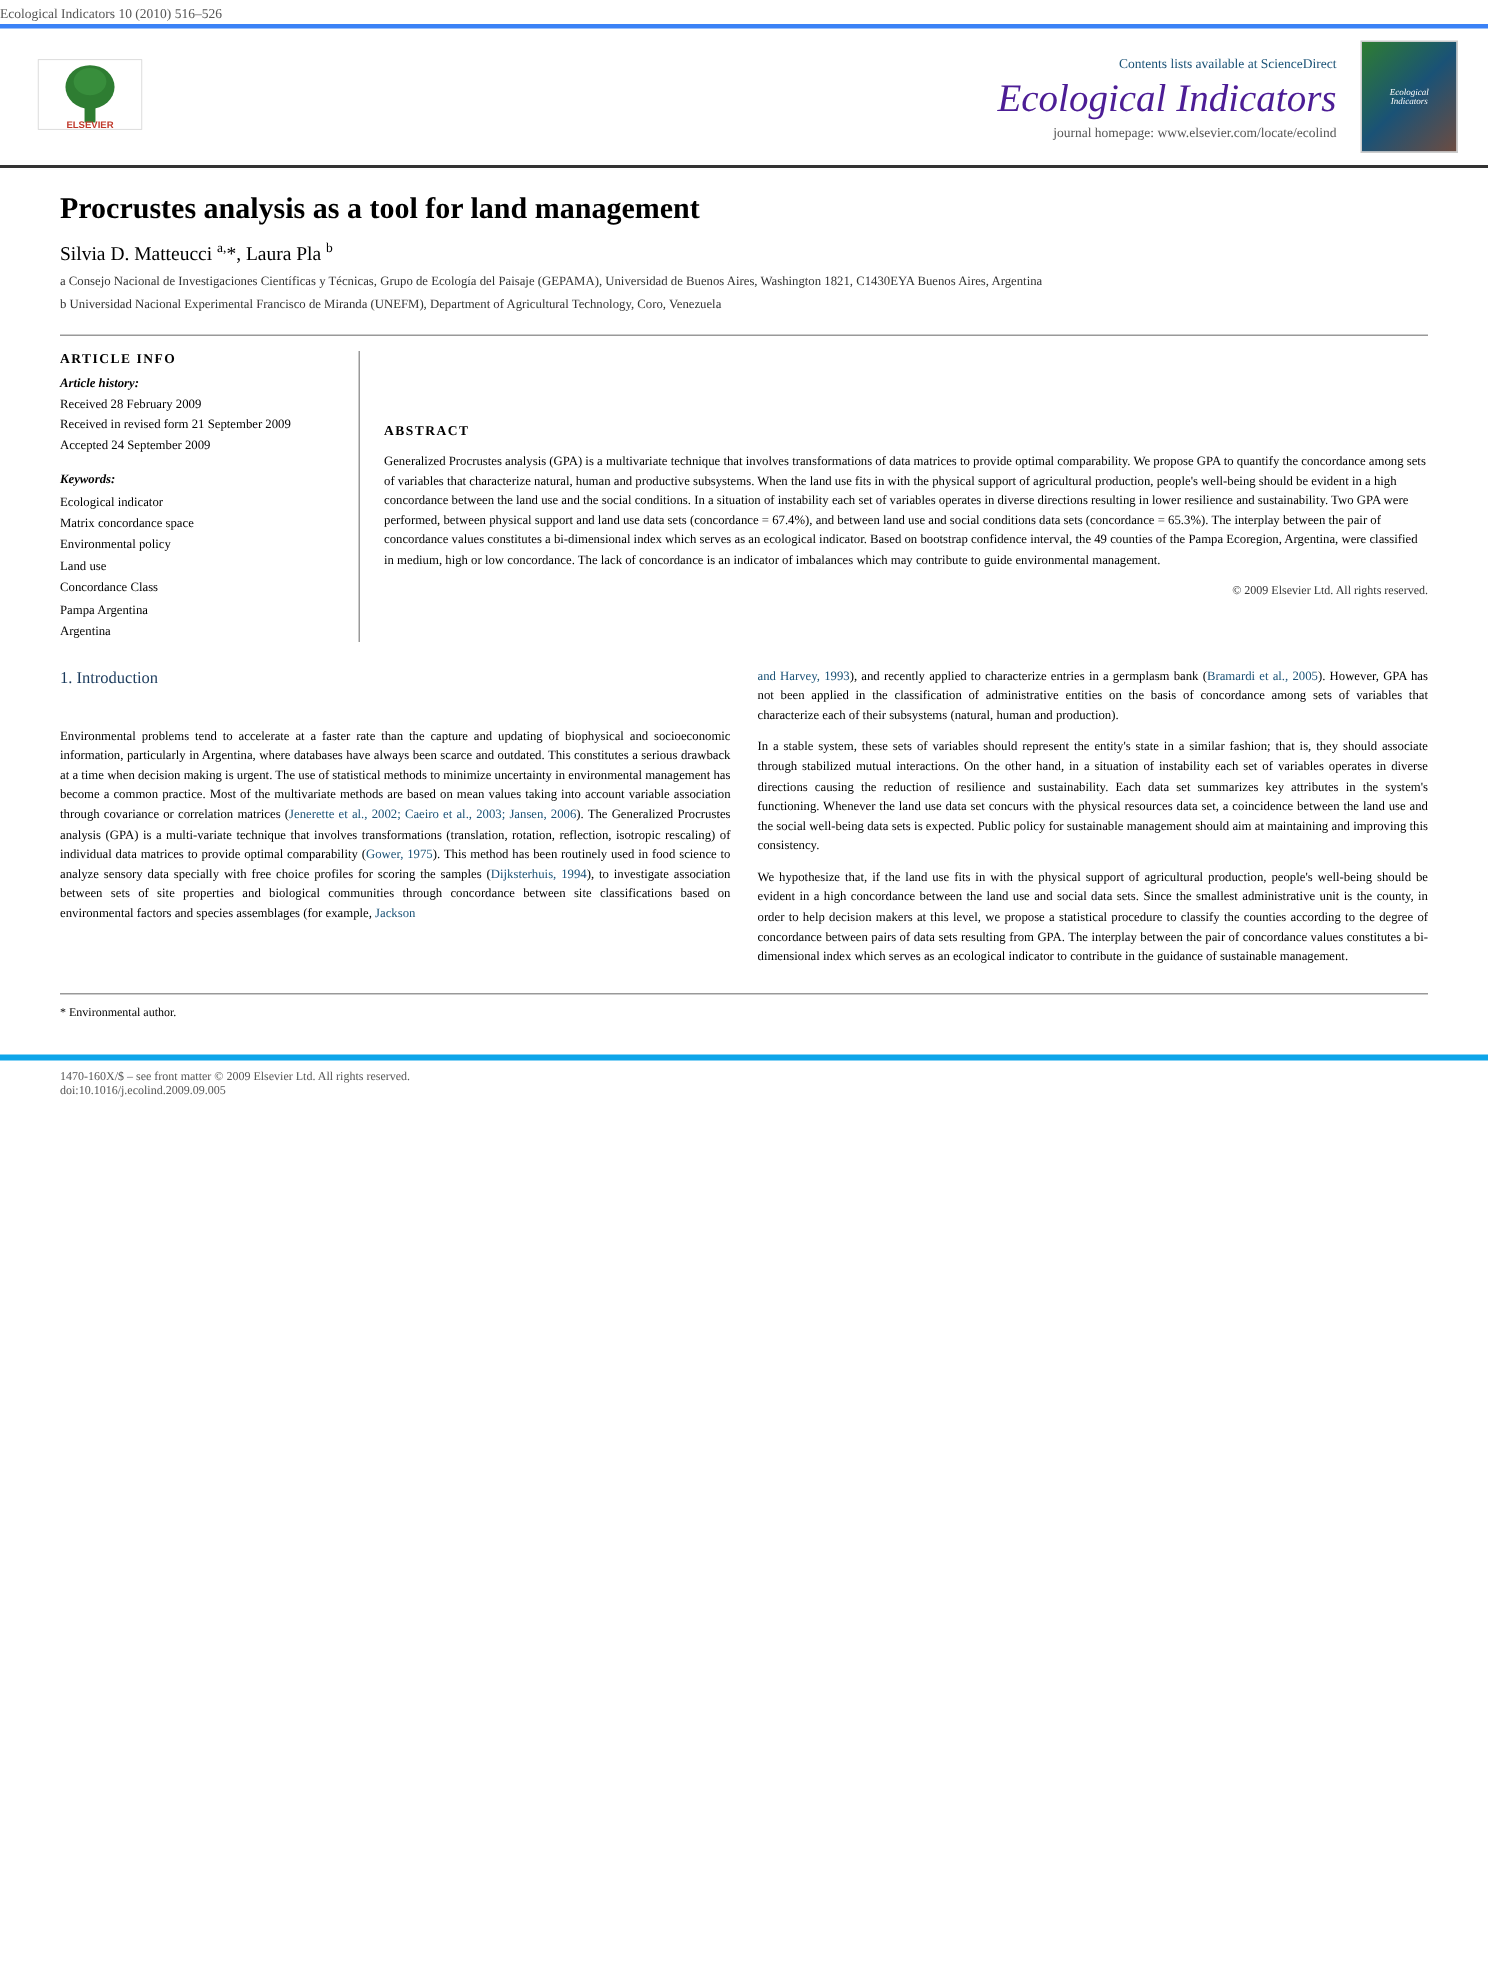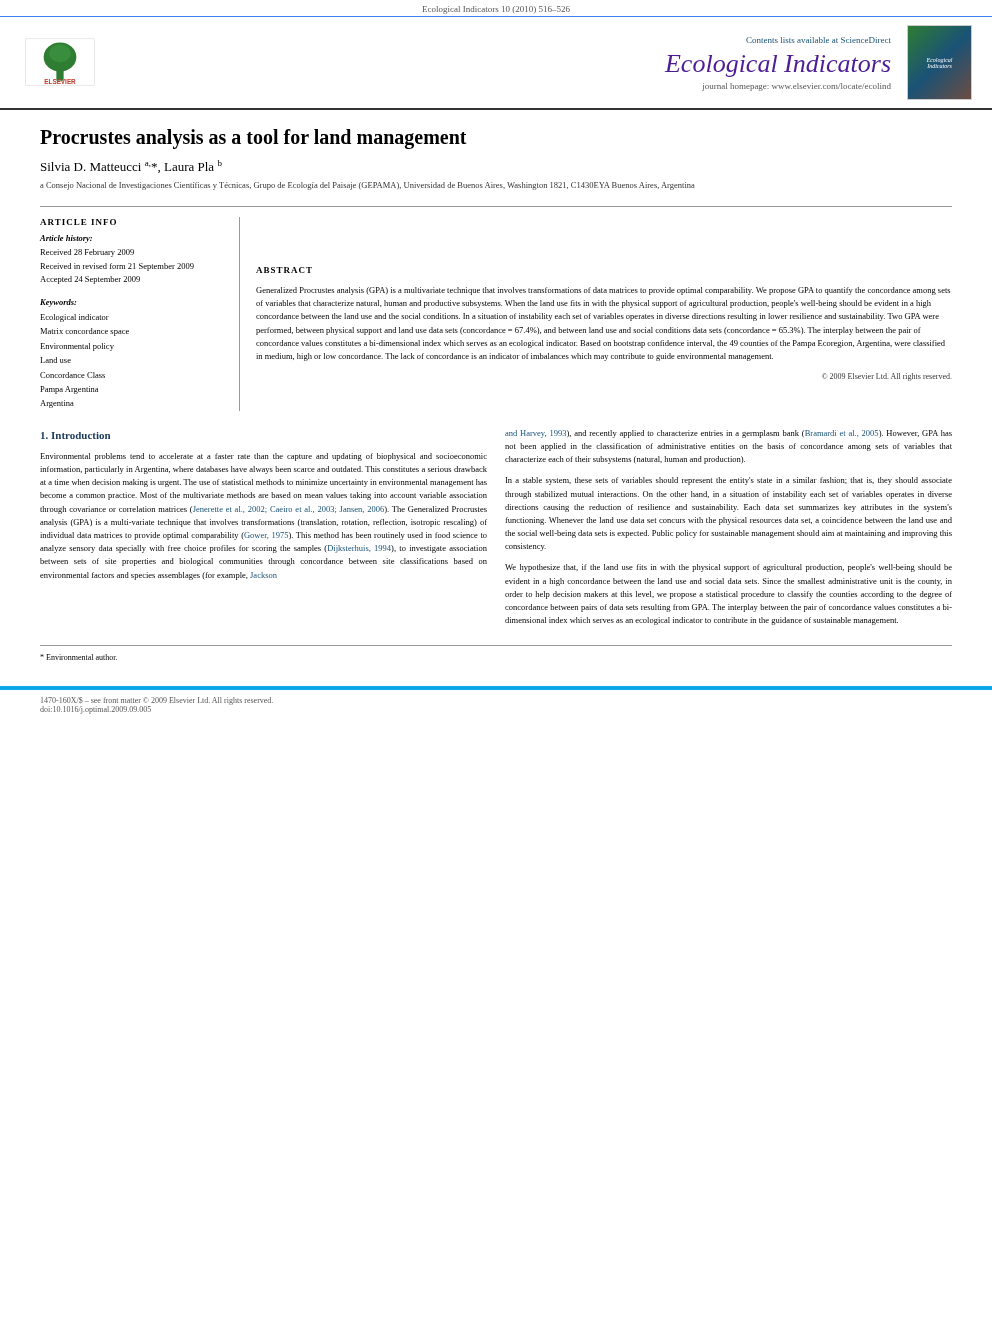--- a/index.html
+++ b/index.html
@@ -7,25 +7,25 @@
       background: #fff;
       font-family: "Times New Roman", Times, serif;
       font-size: 10px;
       color: #000;
       width: 992px;
       min-height: 1323px;
     }
 
     
     .top-bar {
-      text-align: center;
+      text-align: left;
       font-size: 9px;
       color: #555;
       padding: 4px 0 2px 0;
-      border-bottom: 1px solid #3b82f6;
+      border-bottom: 3px solid #3b82f6;
     }
 
     
     .journal-header {
       display: flex;
       align-items: center;
       padding: 8px 20px;
       border-bottom: 2px solid #333;
     }
     .elsevier-logo {
@@ -158,22 +158,22 @@
       gap: 18px;
       font-size: 8.5px;
       line-height: 1.55;
     }
     .body-col {
       flex: 1;
     }
 
     .section-heading {
       font-size: 11px;
-      font-weight: bold;
-      margin-bottom: 6px;
+      font-weight: normal;
+      margin-bottom: 23px;
       color: #1a3a5c;
     }
 
     .body-col p {
       margin-bottom: 8px;
       text-align: justify;
     }
 
     .body-col .ref-link {
       color: #1a5276;
@@ -261,20 +261,21 @@
 <div class="main-content">
 
   <div class="article-title">Procrustes analysis as a tool for land management</div>
 
   <div class="authors">
     Silvia D. Matteucci <sup>a,</sup>*, Laura Pla <sup>b</sup>
   </div>
 
   <div class="affiliations">
     <p>a Consejo Nacional de Investigaciones Científicas y Técnicas, Grupo de Ecología del Paisaje (GEPAMA), Universidad de Buenos Aires, Washington 1821, C1430EYA Buenos Aires, Argentina</p>
+    <p>b Universidad Nacional Experimental Francisco de Miranda (UNEFM), Department of Agricultural Technology, Coro, Venezuela</p>
   </div>
 
   <div class="two-col">
 
     <div class="article-info">
       <div class="section-title">ARTICLE INFO</div>
 
       <div class="subsection-title">Article history:</div>
       <div class="dates">
         <div>Received 28 February 2009</div>
@@ -324,14 +325,14 @@
   </div>
 
   <div class="footnotes">
     <div>* Environmental author.</div>
   </div>
 
 </div>
 
 <div class="bottom-bar">
   <div>1470-160X/$ – see front matter © 2009 Elsevier Ltd. All rights reserved.</div>
-  <div>doi:10.1016/j.optimal.2009.09.005</div>
+  <div>doi:10.1016/j.ecolind.2009.09.005</div>
 </div>
 
 </body></html>

